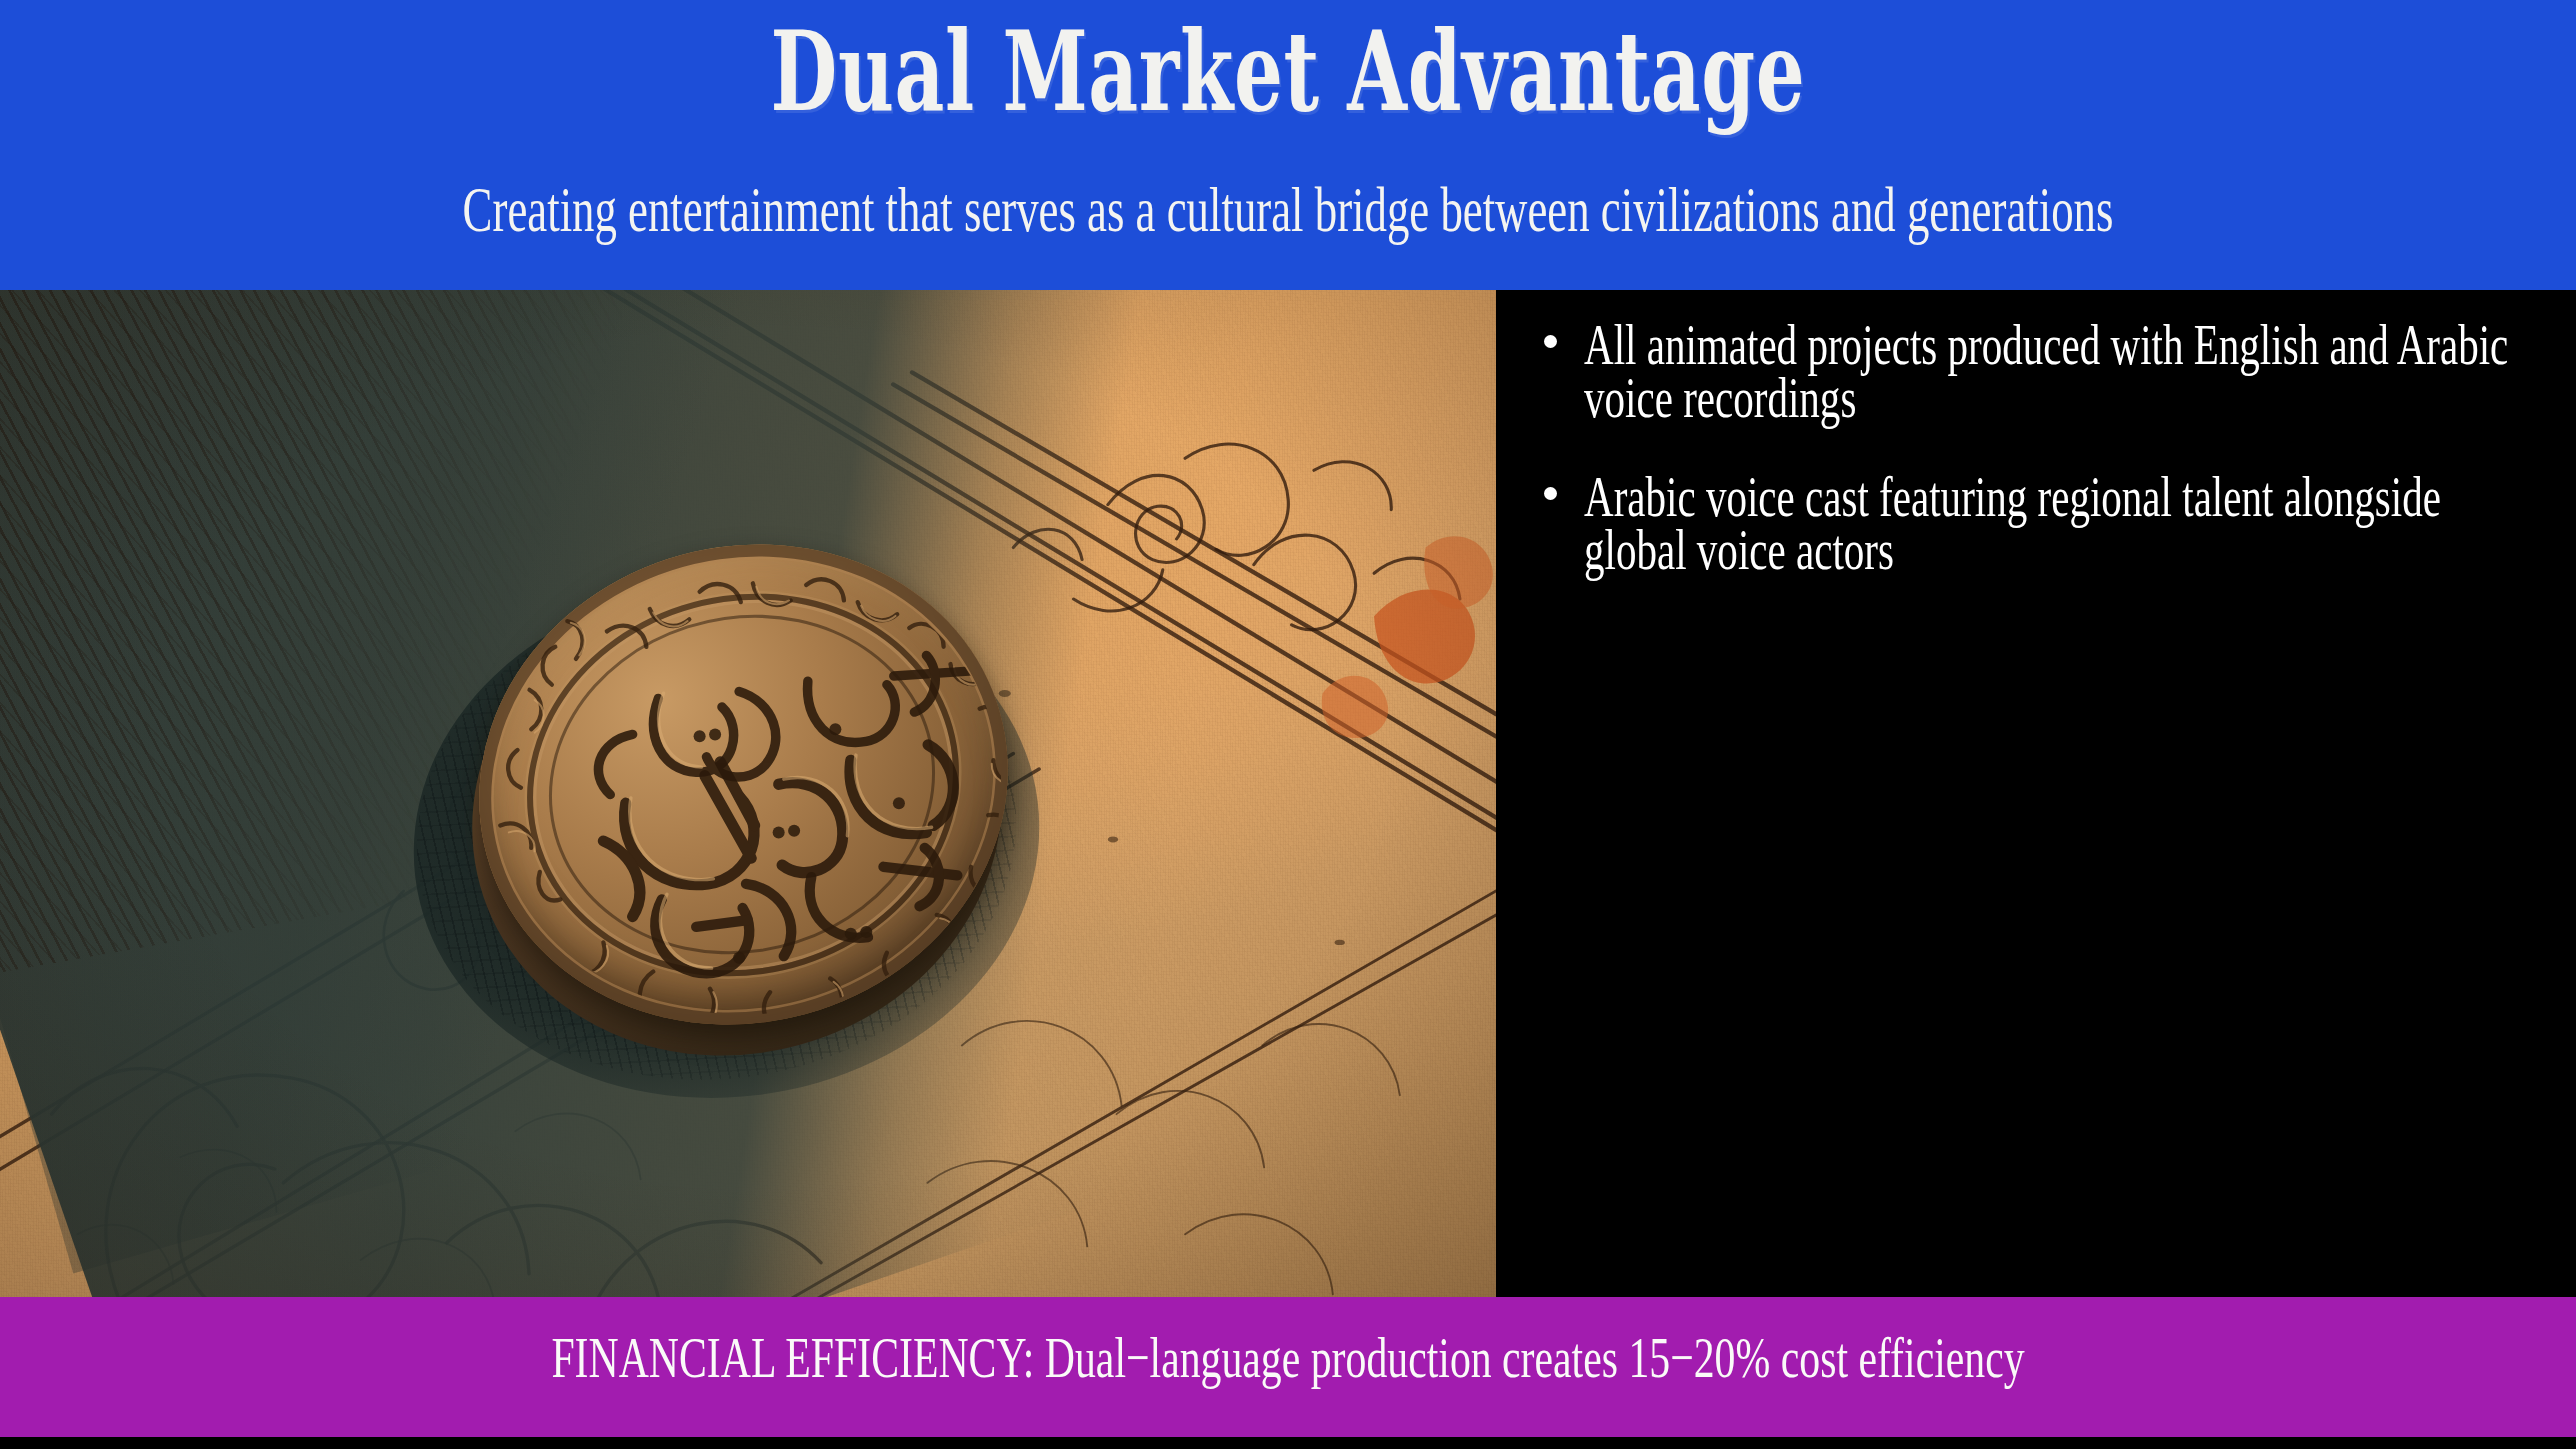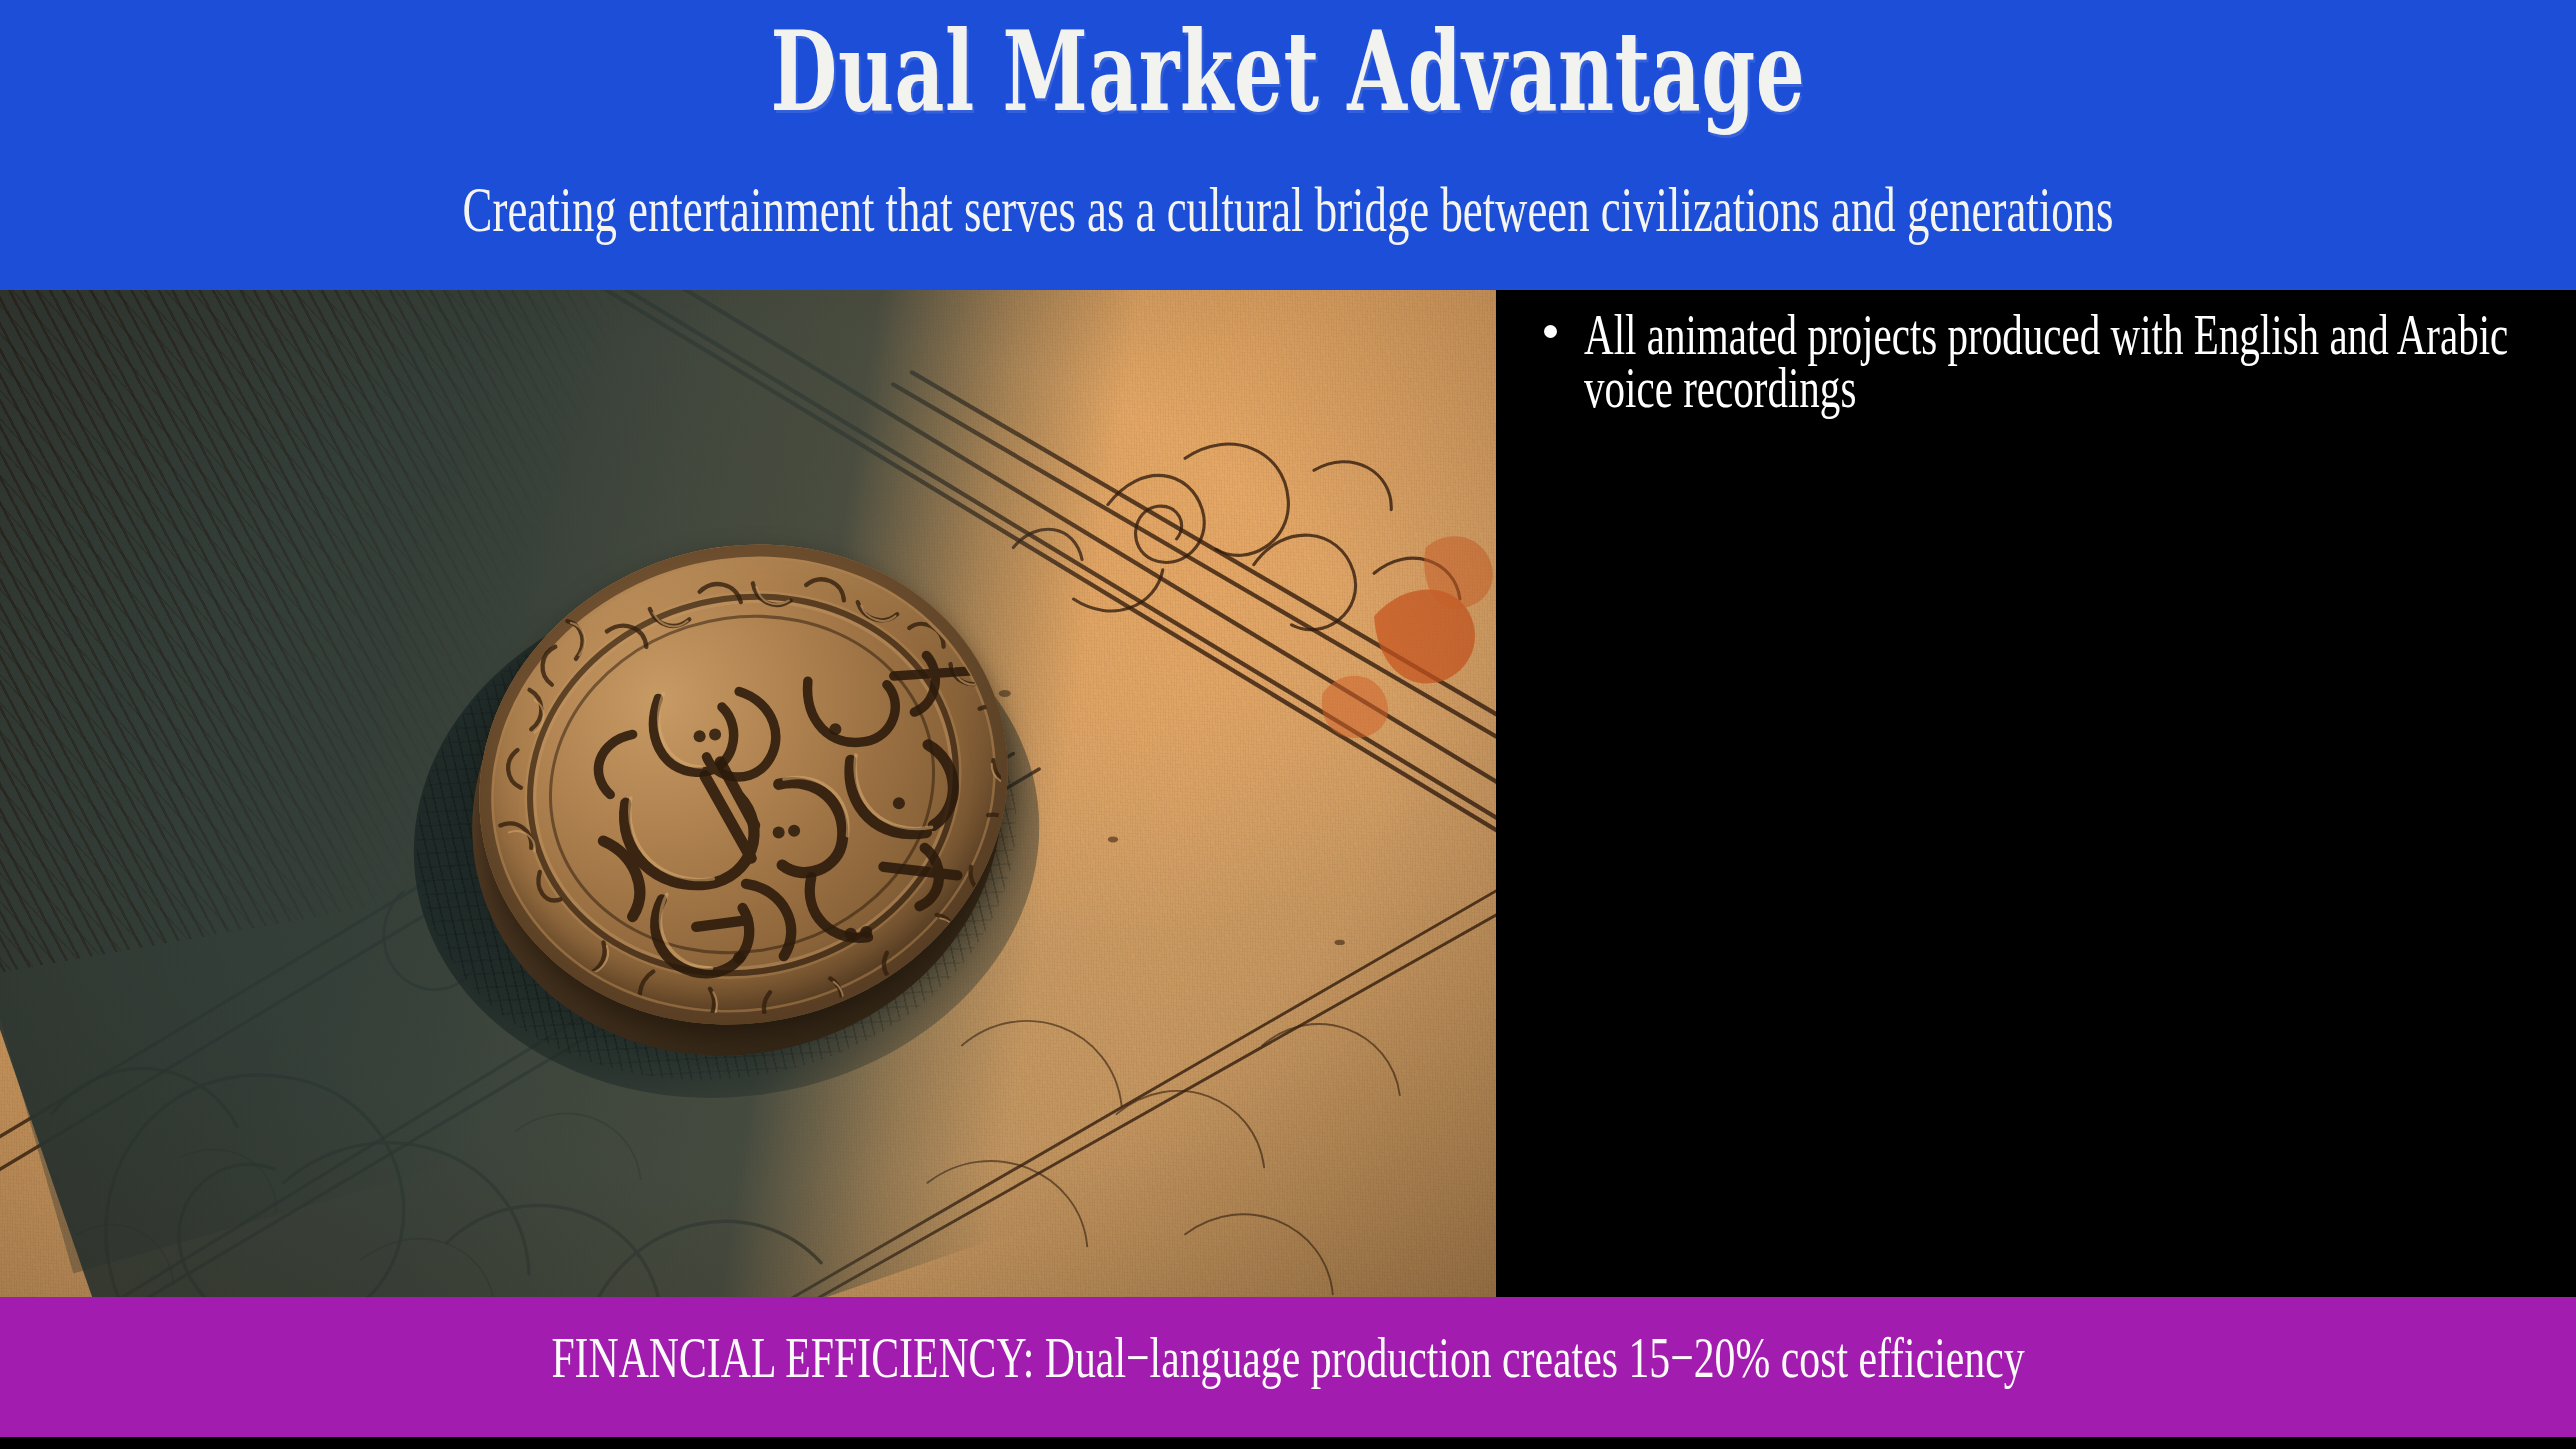--- a/index.html
+++ b/index.html
@@ -185,21 +185,21 @@
   
   .pg-vignette {
     position:absolute; inset:0;
     background:radial-gradient(ellipse 78% 80% at 52% 46%, rgba(0,0,0,0) 52%, rgba(40,24,10,.30) 100%);
     pointer-events:none;
   }
 
   
   #bullets {
     position:absolute;
-    left:1534px; top:308px;
+    left:1534px; top:318px;
     width:1022px; height:962px;
   }
   .bullet-item {
     position:relative;
     margin-bottom:46px;
     padding-left:50px;
   }
   .bullet-dot {
     position:absolute;
     left:10.3px; top:17px;
@@ -451,20 +451,24 @@
 <div id="right-gutter"></div>
 
 <div id="bullets">
 
   <div class="bullet-item">
     <span class="bullet-dot"></span>
     <div class="bullet-text">All animated projects produced with English and Arabic voice recordings</div>
   </div>
 
 
+  <div class="bullet-item">
+    <span class="bullet-dot"></span>
+    <div class="bullet-text">Arabic voice cast featuring regional talent alongside global voice actors</div>
+  </div>
 
 
 </div>
 
 <div id="footer">
   <div id="footer-text">FINANCIAL EFFICIENCY: Dual−language production creates 15−20% cost efficiency</div>
 </div>
 
 
 </body></html>

